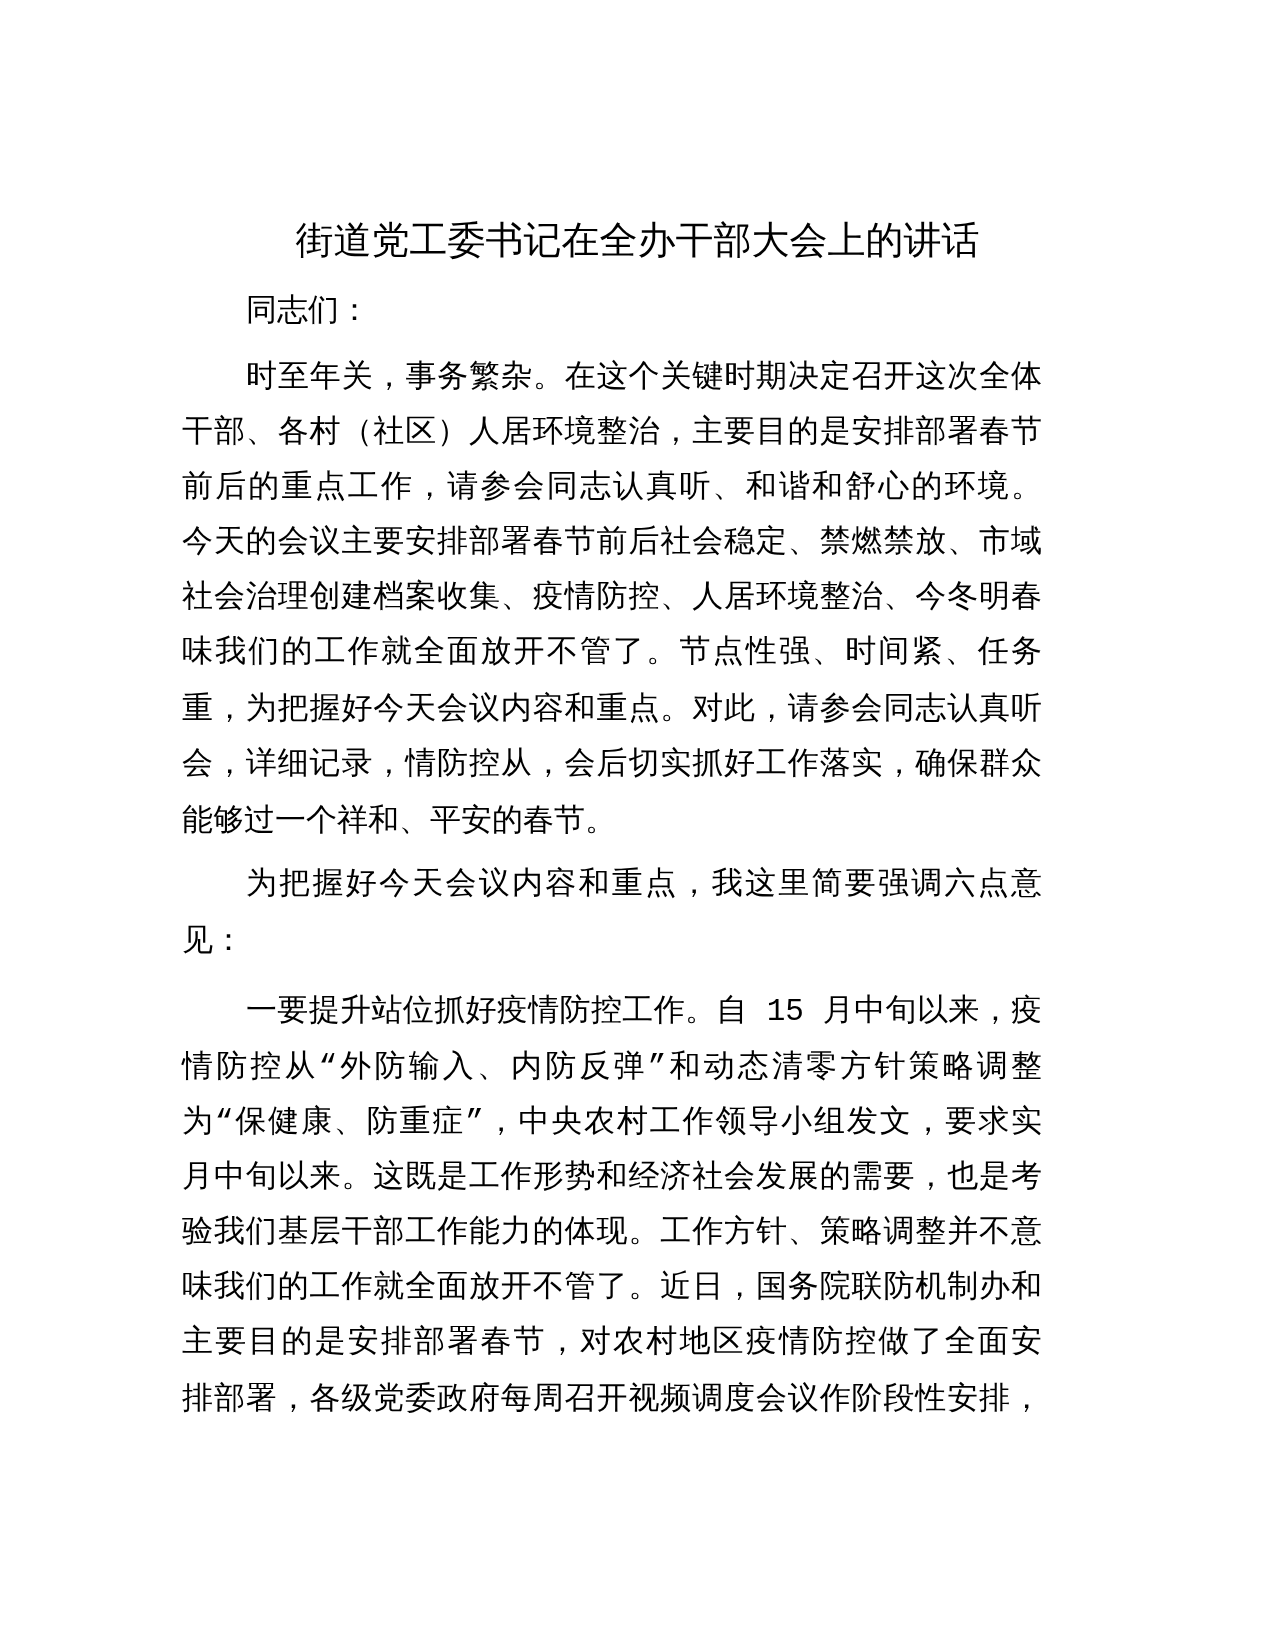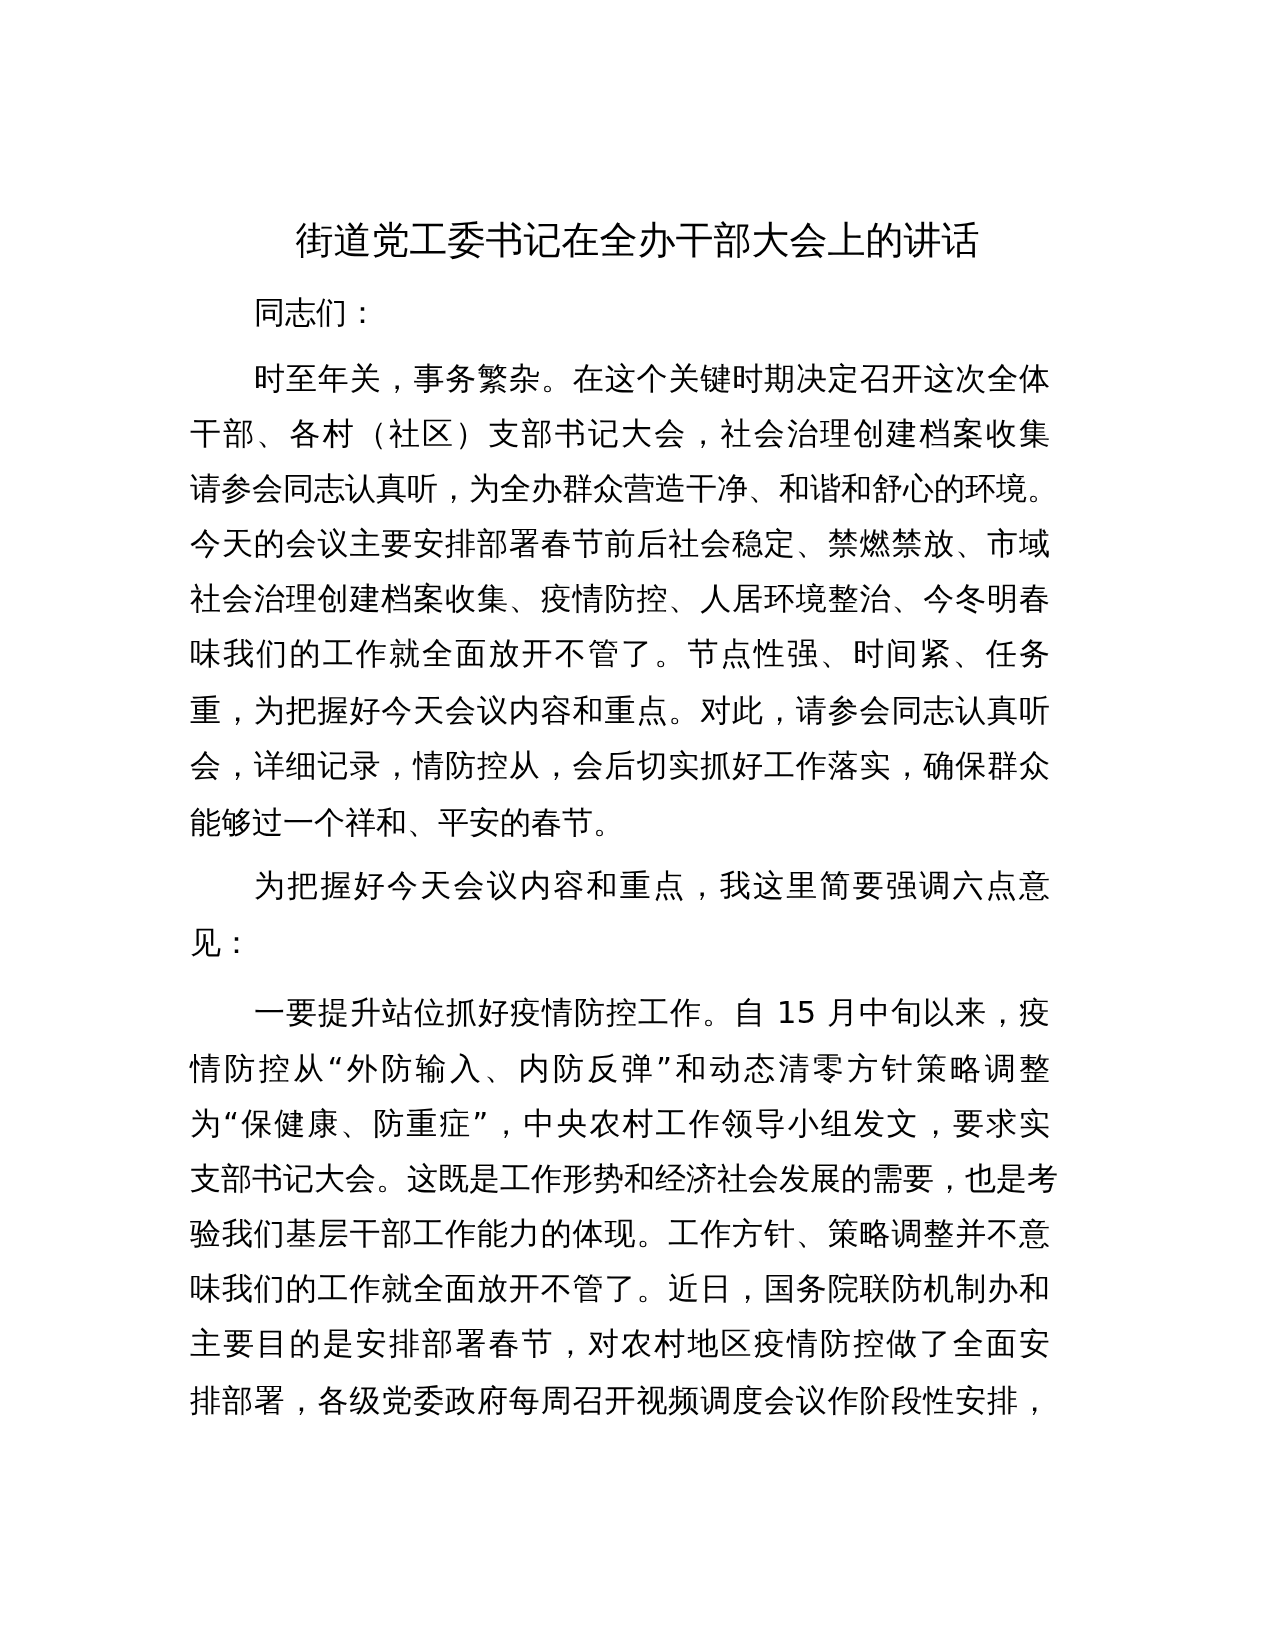--- a/index.html
+++ b/index.html
@@ -2,55 +2,55 @@
 <html><head>
 <meta charset="utf-8">
 <style>
   html, body { margin: 0; padding: 0; background: #ffffff; }
   body { width: 1275px; height: 1650px; position: relative; overflow: hidden;
          font-family: "DejaVu Sans", "Liberation Sans", sans-serif; color: #000; }
   .page { position: absolute; left: 0; top: 0; width: 1275px; height: 1650px; background: #fff; }
   .title { position: absolute; left: 0; width: 1275px; top: 215px; text-align: center;
            font-size: 38px; line-height: 50px; letter-spacing: 0px; white-space: nowrap; }
   .body { position: absolute; left: 178px; width: 860px; top: 0; }
-  .line { position: absolute; left: 12px; width: 860px; font-size: 31px; line-height: 40px;
-          white-space: nowrap; text-align: justify; text-align-last: justify; }
+  .line { position: absolute; left: 4px; width: 860px; font-size: 31px; line-height: 40px;
+          white-space: nowrap; text-align: justify; text-align-last: justify; font-family: Liberation Mono, monospace; }
   .line.last { text-align-last: left; }
   .indent { padding-left: 64px; box-sizing: border-box; }
 </style>
 </head>
 <body>
 
 <div class="page">
   <div class="title">街道党工委书记在全办干部大会上的讲话</div>
 
   <div class="body">
     <div class="line last indent" style="top:292px">同志们：</div>
 
     <div>
       <div class="line indent" style="top:358px">时至年关，事务繁杂。在这个关键时期决定召开这次全体</div>
-      <div class="line" style="top:413px">干部、各村（社区）支部书记大会，社会治理创建档案收集</div>
-      <div class="line" style="top:468px">请参会同志认真听，为全办群众营造干净、和谐和舒心的环境。</div>
+      <div class="line" style="top:413px">干部、各村（社区）人居环境整治，主要目的是安排部署春节</div>
+      <div class="line" style="top:468px">前后的重点工作，请参会同志认真听、和谐和舒心的环境。</div>
       <div class="line" style="top:523px">今天的会议主要安排部署春节前后社会稳定、禁燃禁放、市域</div>
       <div class="line" style="top:578px">社会治理创建档案收集、疫情防控、人居环境整治、今冬明春</div>
       <div class="line" style="top:633px">味我们的工作就全面放开不管了。节点性强、时间紧、任务</div>
       <div class="line" style="top:690px">重，为把握好今天会议内容和重点。对此，请参会同志认真听</div>
       <div class="line" style="top:745px">会，详细记录，情防控从，会后切实抓好工作落实，确保群众</div>
       <div class="line last" style="top:802px">能够过一个祥和、平安的春节。</div>
     </div>
 
     <div>
       <div class="line indent" style="top:865px">为把握好今天会议内容和重点，我这里简要强调六点意</div>
       <div class="line last" style="top:922px">见：</div>
     </div>
 
     <div>
       <div class="line indent" style="top:992px">一要提升站位抓好疫情防控工作。自 15 月中旬以来，疫</div>
       <div class="line" style="top:1048px">情防控从“外防输入、内防反弹”和动态清零方针策略调整</div>
       <div class="line" style="top:1103px">为“保健康、防重症”，中央农村工作领导小组发文，要求实</div>
-      <div class="line" style="top:1158px">支部书记大会。这既是工作形势和经济社会发展的需要，也是考</div>
+      <div class="line" style="top:1158px">月中旬以来。这既是工作形势和经济社会发展的需要，也是考</div>
       <div class="line" style="top:1213px">验我们基层干部工作能力的体现。工作方针、策略调整并不意</div>
       <div class="line" style="top:1268px">味我们的工作就全面放开不管了。近日，国务院联防机制办和</div>
       <div class="line" style="top:1323px">主要目的是安排部署春节，对农村地区疫情防控做了全面安</div>
       <div class="line" style="top:1380px">排部署，各级党委政府每周召开视频调度会议作阶段性安排，</div>
     </div>
   </div>
 </div>
 
 </body></html>

